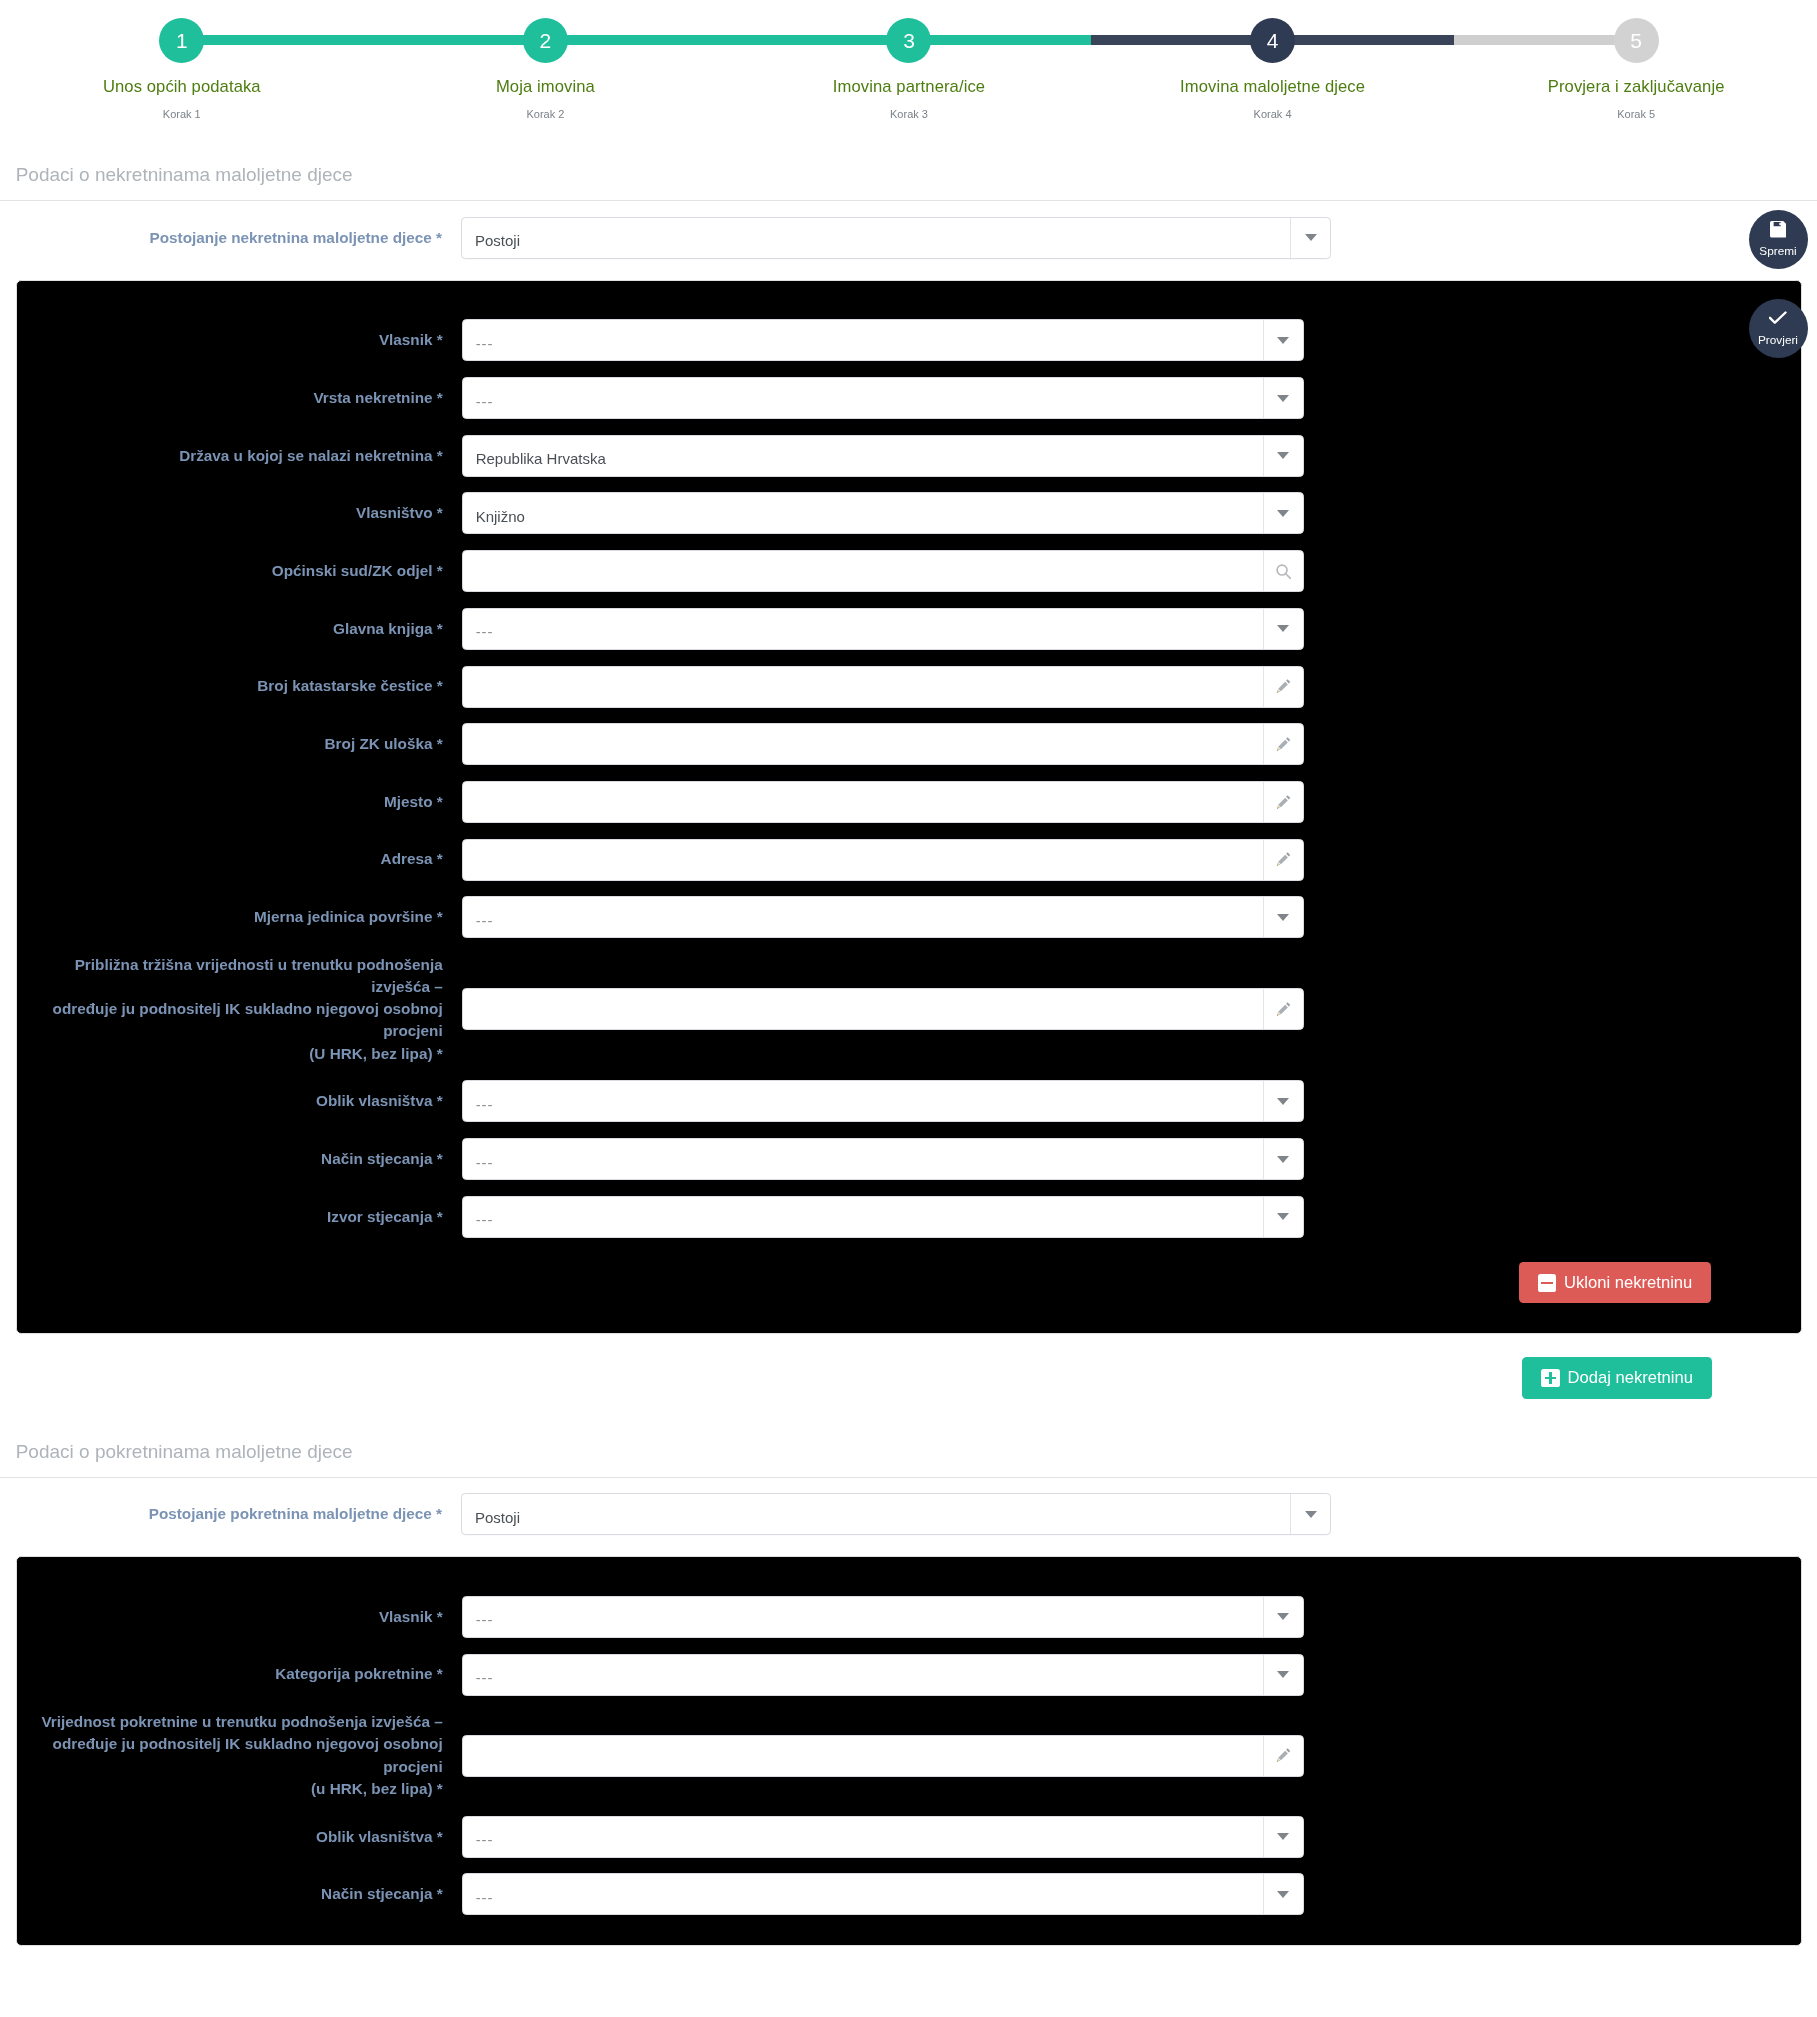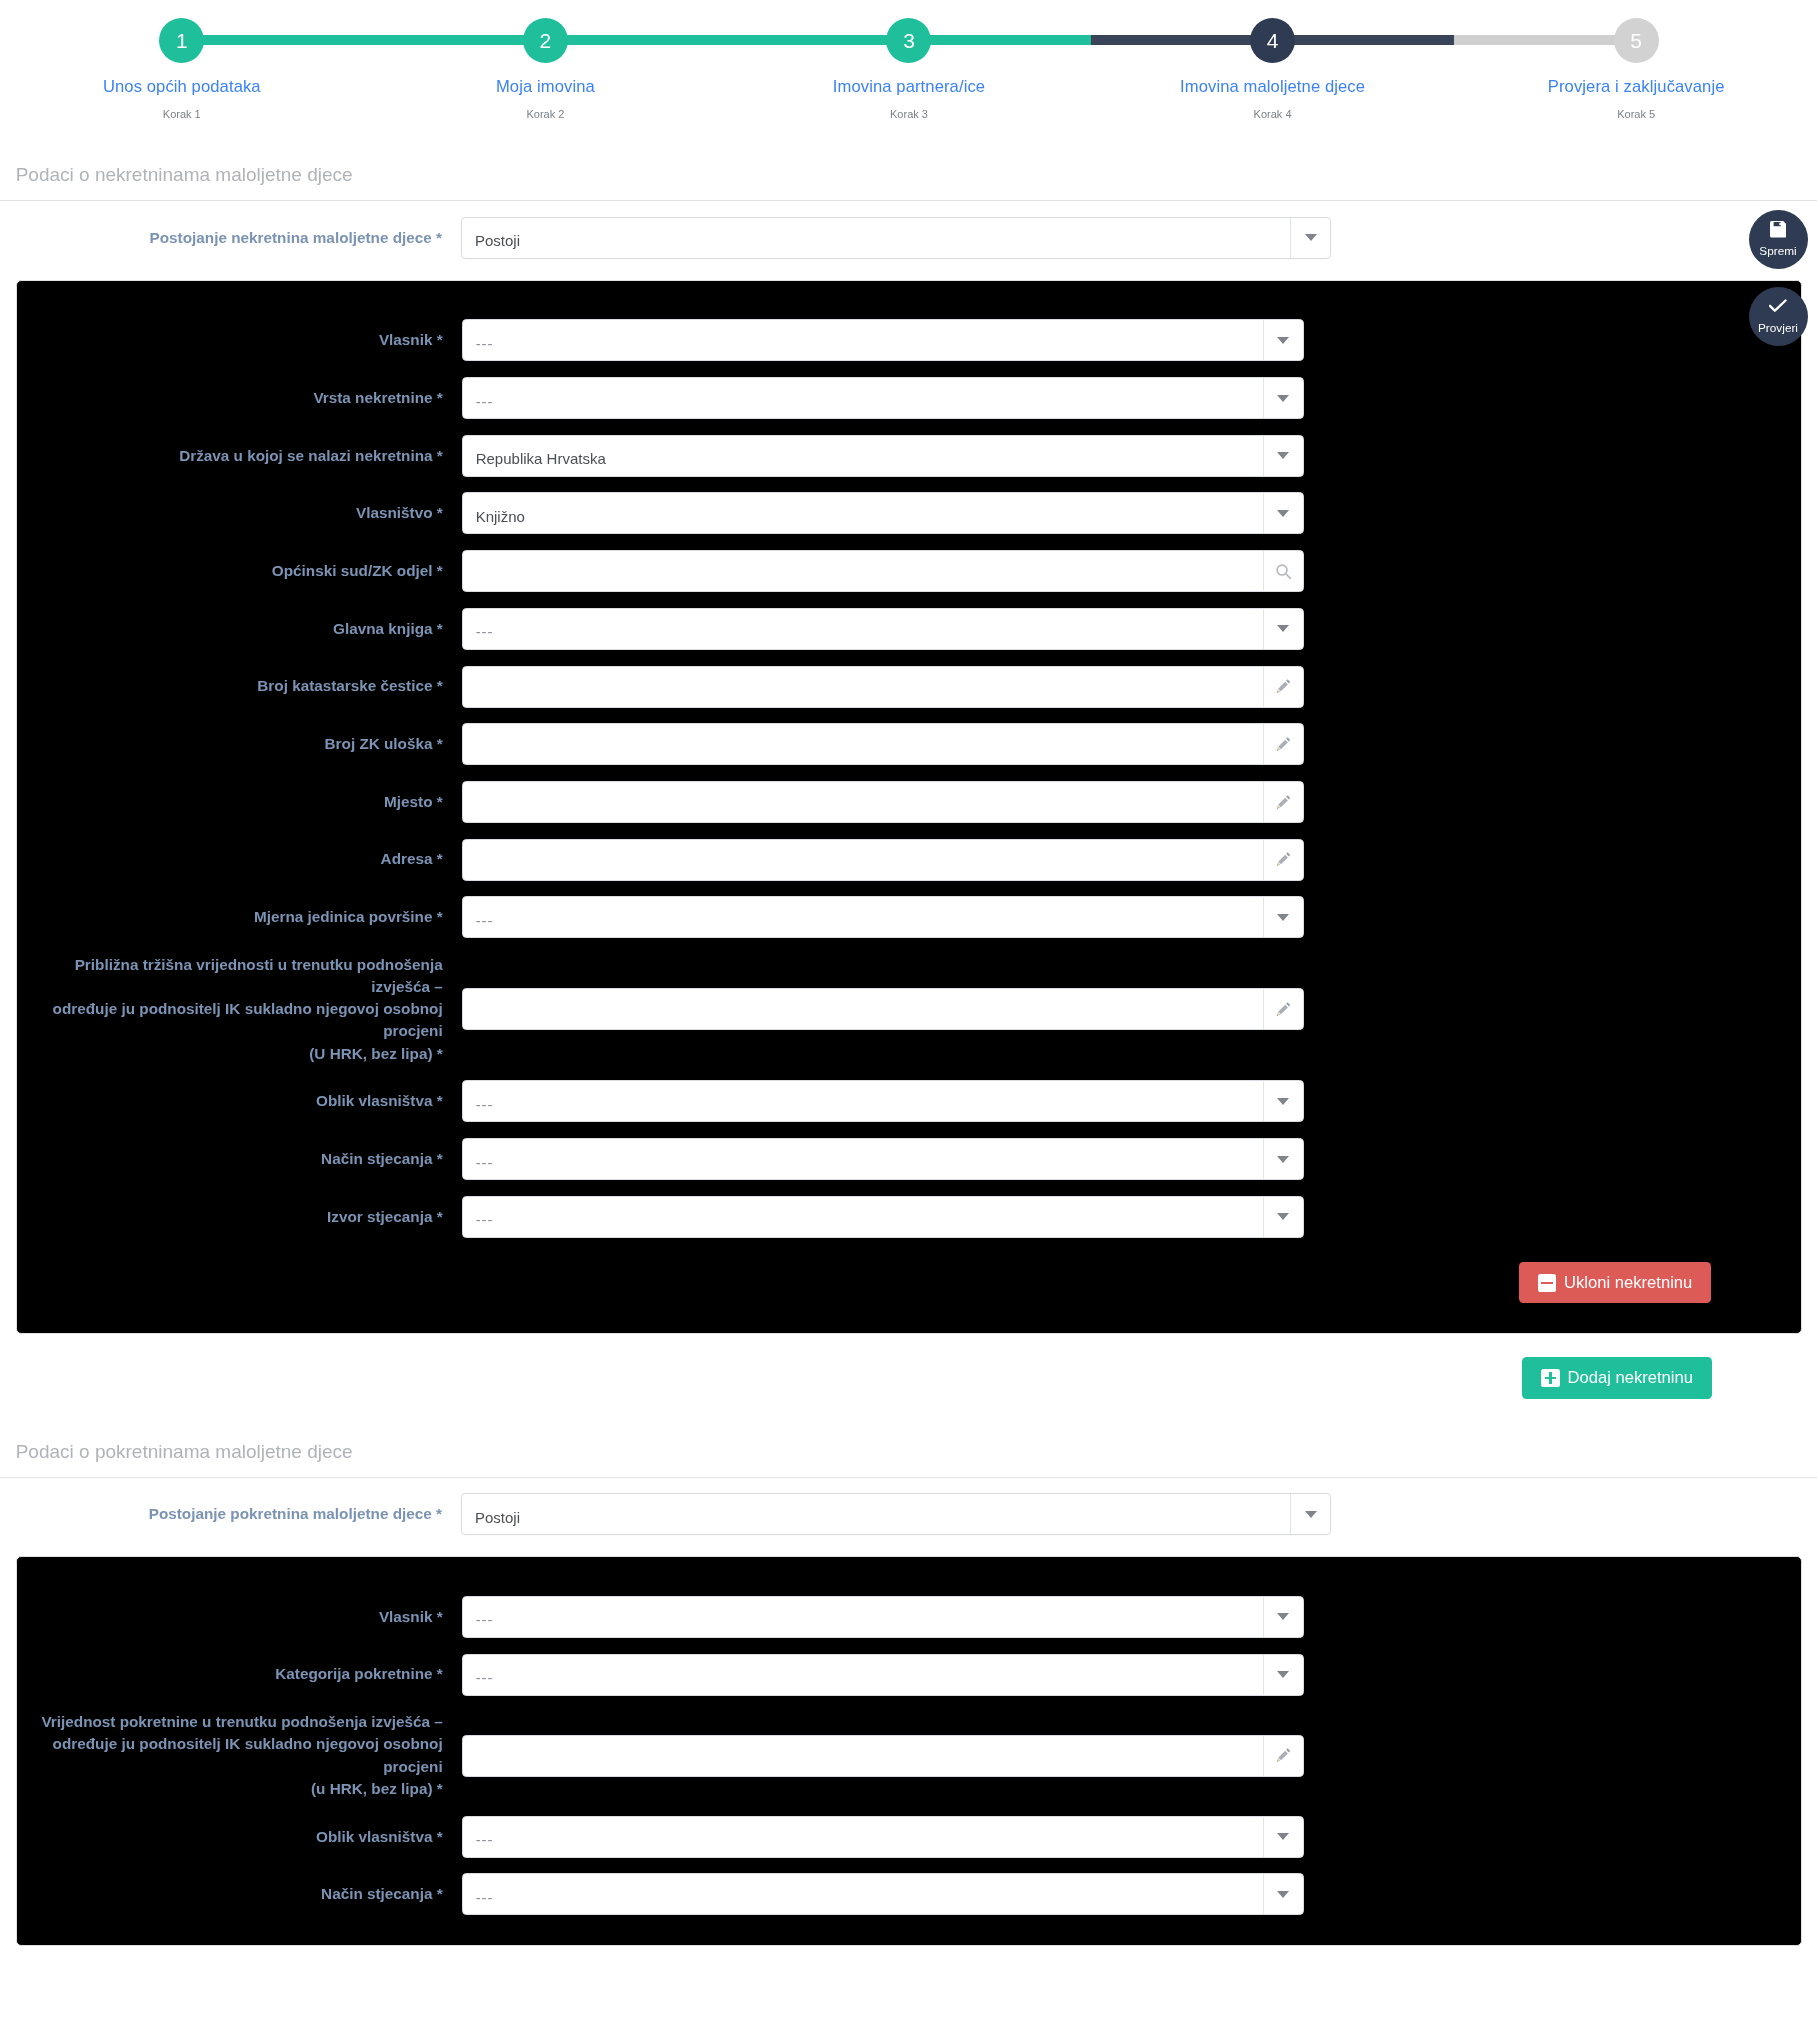--- a/index.html
+++ b/index.html
@@ -61,21 +61,21 @@
     line-height: 1;
     cursor: pointer;
   }
   .step-bubble.done    { background: #1fbf9c; }
   .step-bubble.current { background: #2f3b53; }
   .step-bubble.todo    { background: #d2d2d2; color: #ffffff; }
 
   .step-title {
     margin-top: 14px;
     font-size: 16.6px;
-    color: #3b82f6;
+    color: #4d7c0f;
     letter-spacing: 0.1px;
   }
   .step-sub {
     margin-top: 11.4px;
     font-size: 11px;
     color: #7b8289;
   }
 
   
   .section-header {
@@ -219,21 +219,21 @@
     margin-left: 4.4px;
   }
 
   
   .fab-stack {
     position: absolute;
     top: 210px;
     right: 10.5px;
     display: flex;
     flex-direction: column;
-    gap: 18px;
+    gap: 30px;
     z-index: 50;
   }
   .fab {
     width: 59px; height: 59px;
     border-radius: 50%;
     background: #2f3b53;
     color: #fff;
     display: flex;
     flex-direction: column;
     align-items: center;

